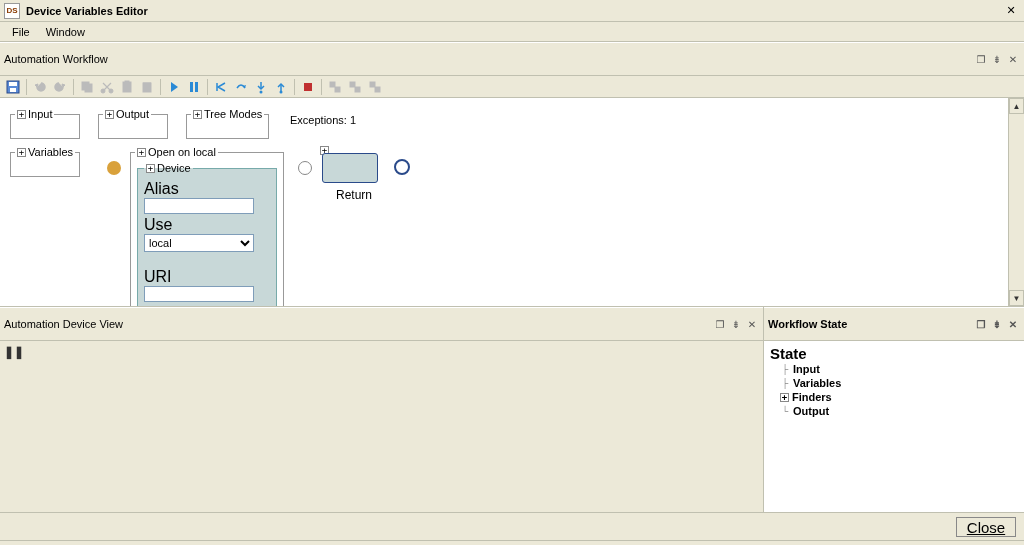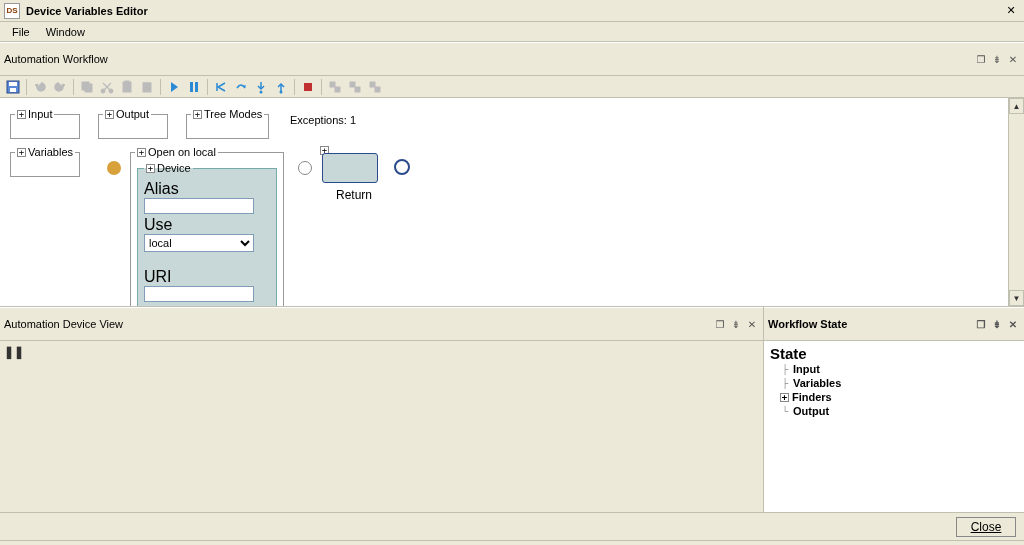--- a/index.html
+++ b/index.html
@@ -248,21 +248,21 @@
     background: #ece9d8;
     border-top: 1px solid #c0c0b0;
     display: flex;
     align-items: center;
     justify-content: flex-end;
     padding: 0 8px;
   }
   .footer button {
     min-width: 60px;
     height: 20px;
-    font-size: 12px;
+    font-size: 15px;
     background: #ece9d8;
     border: 1px solid #888;
     cursor: default;
     text-decoration: underline;
   }
   .status-strip { height:5px; background:#ece9d8; border-top:1px solid #c0c0b0;}
 </style>
 </head>
 <body>
 

